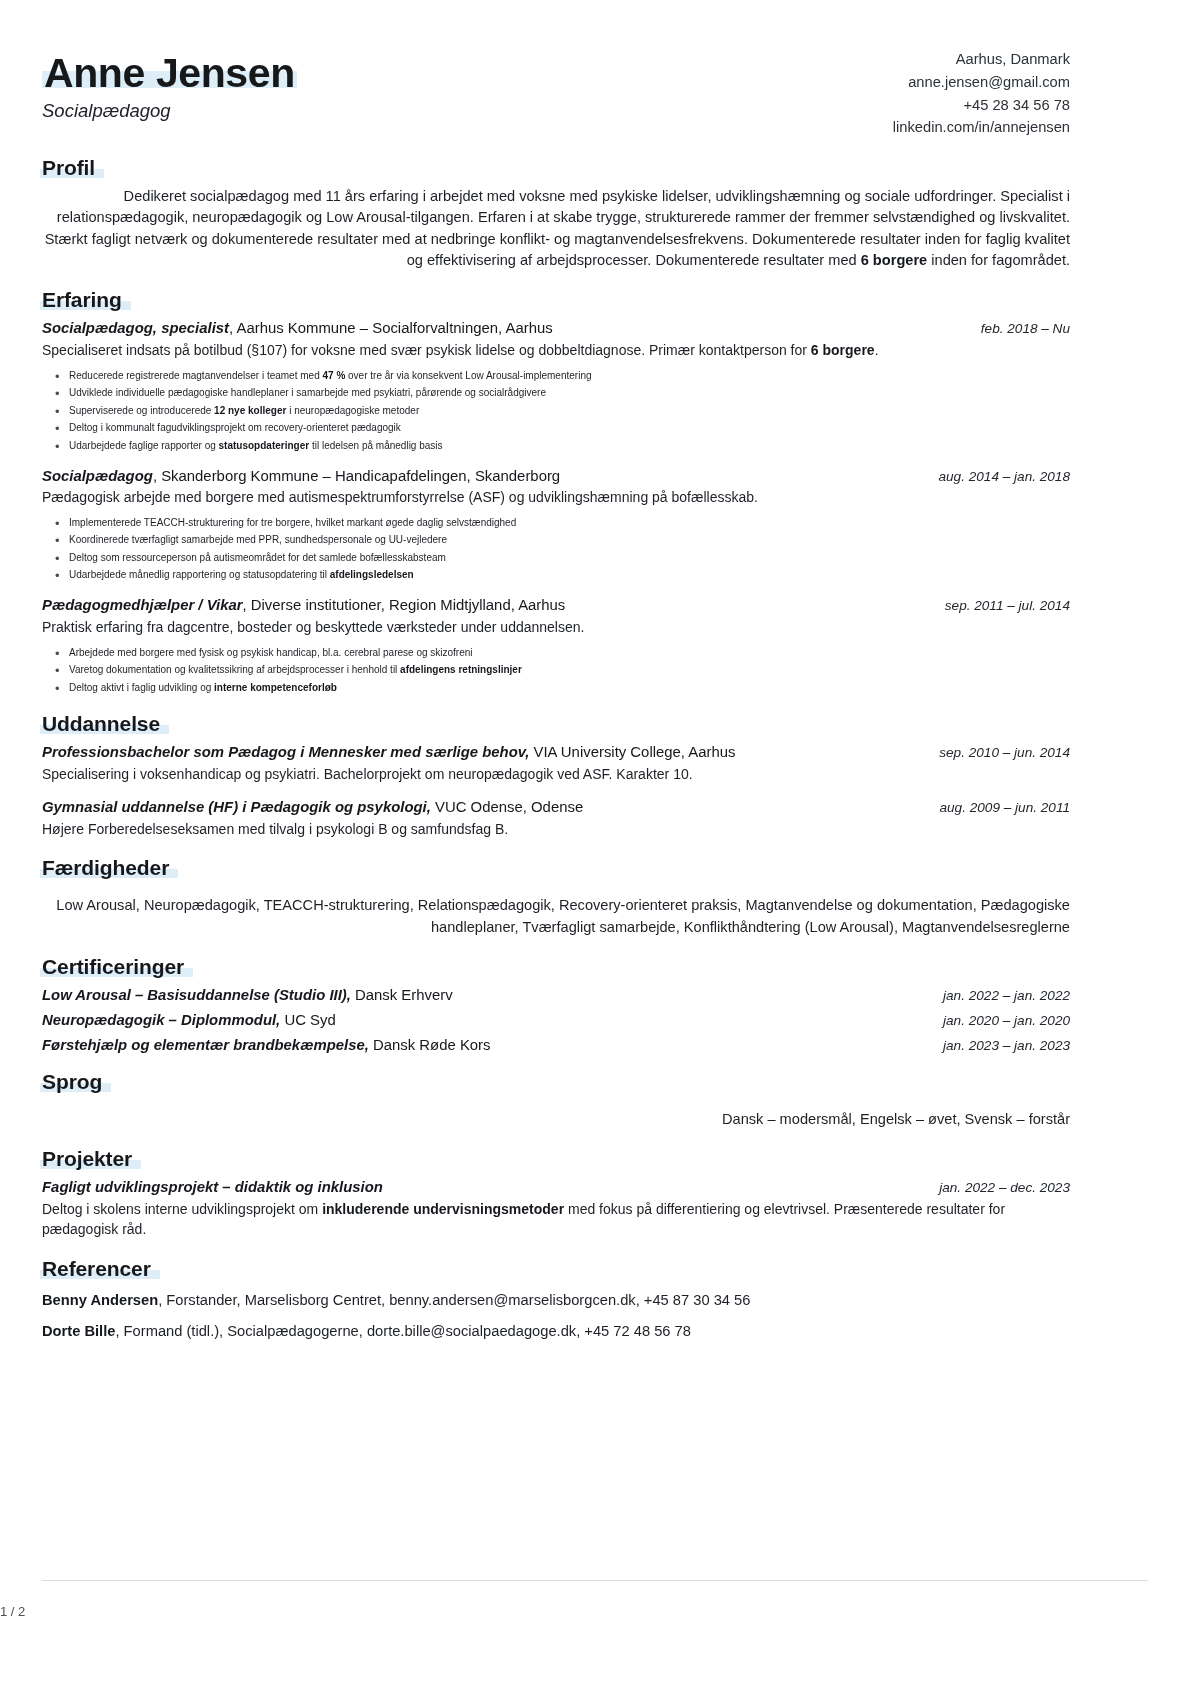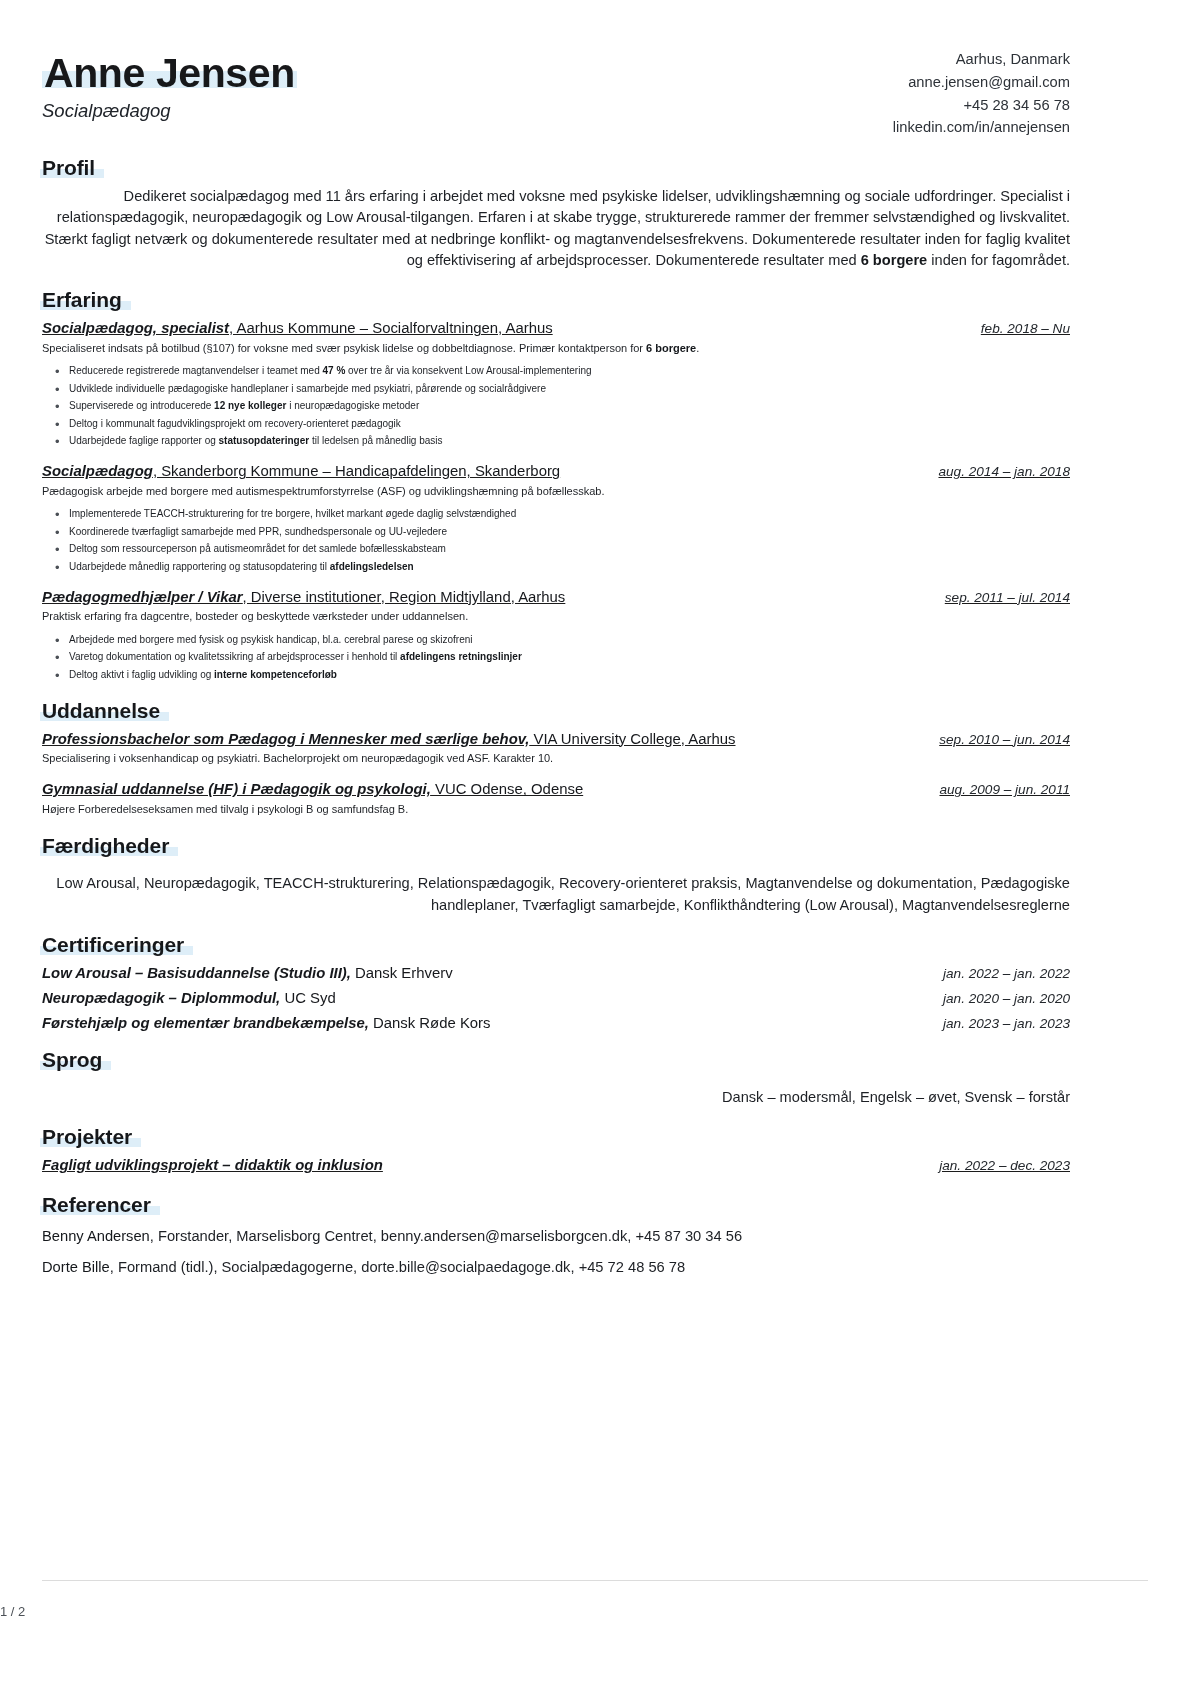--- a/index.html
+++ b/index.html
@@ -93,42 +93,41 @@
   .para b, .bold { font-weight: 700; color: #15181c; }
 
   
   .entry { margin-top: 13px; }
   .entry:first-of-type { margin-top: 0; }
   .entry-head {
     display: flex;
     align-items: baseline;
     justify-content: space-between;
     gap: 18px;
-    text-decoration: underline;
   }
   .entry-title {
     font-size: 14.9px;
     line-height: 1.4;
     color: #16181c;
     flex: 1 1 auto;
   }
   .entry-title .role {
     font-weight: 700;
     font-style: italic;
   }
   .entry-date {
     font-size: 13.6px;
     font-style: italic;
     color: #23272c;
     white-space: nowrap;
     flex: 0 0 auto;
     text-align: right;
   }
   .entry-sub {
-    font-size: 11px;
+    font-size: 14px;
     line-height: 1.46;
     color: #1d2025;
     margin-top: 1px;
   }
 
   ul.bullets {
     list-style: none;
     margin: 7px 0 0 0;
     padding: 0;
   }
@@ -161,21 +160,21 @@
   .cert-name { font-size: 14.9px; color: #16181c; }
   .cert-name .strong { font-weight: 700; font-style: italic; }
 
   .ref-row {
     font-size: 14.7px;
     line-height: 1.5;
     color: #1d2025;
     margin-top: 9px;
   }
   .ref-row:first-child { margin-top: 2px; }
-  .ref-row .refname { font-weight: 400; color: #15181c; }
+  .ref-row .refname { font-weight: 700; color: #15181c; }
 
   
   .footer-rule {
     position: absolute;
     left: 42px;
     right: 42px;
     bottom: 102px;
     height: 1px;
     background: #dcdcdc;
   }
@@ -307,20 +306,21 @@
   </div>
 
   <div class="section">
     <div class="section-title">Projekter</div>
     <div>
         <div class="entry">
           <div class="entry-head">
             <div class="entry-title"><span class="role">Fagligt udviklingsprojekt – didaktik og inklusion</span></div>
             <div class="entry-date">jan. 2022 – dec. 2023</div>
           </div>
+          <div class="entry-sub"><span>Deltog i skolens interne udviklingsprojekt om </span><span class="bold">inkluderende undervisningsmetoder</span><span> med fokus på differentiering og elevtrivsel. Præsenterede resultater for pædagogisk råd.</span></div>
         </div>
       </div>
   </div>
 
   <div class="section">
     <div class="section-title">Referencer</div>
     <div>
         <div class="ref-row"><span class="refname">Benny Andersen</span><span>, Forstander, Marselisborg Centret, benny.andersen@marselisborgcen.dk, +45 87 30 34 56</span></div>
         <div class="ref-row"><span class="refname">Dorte Bille</span><span>, Formand (tidl.), Socialpædagogerne, dorte.bille@socialpaedagoge.dk, +45 72 48 56 78</span></div>
       </div>

